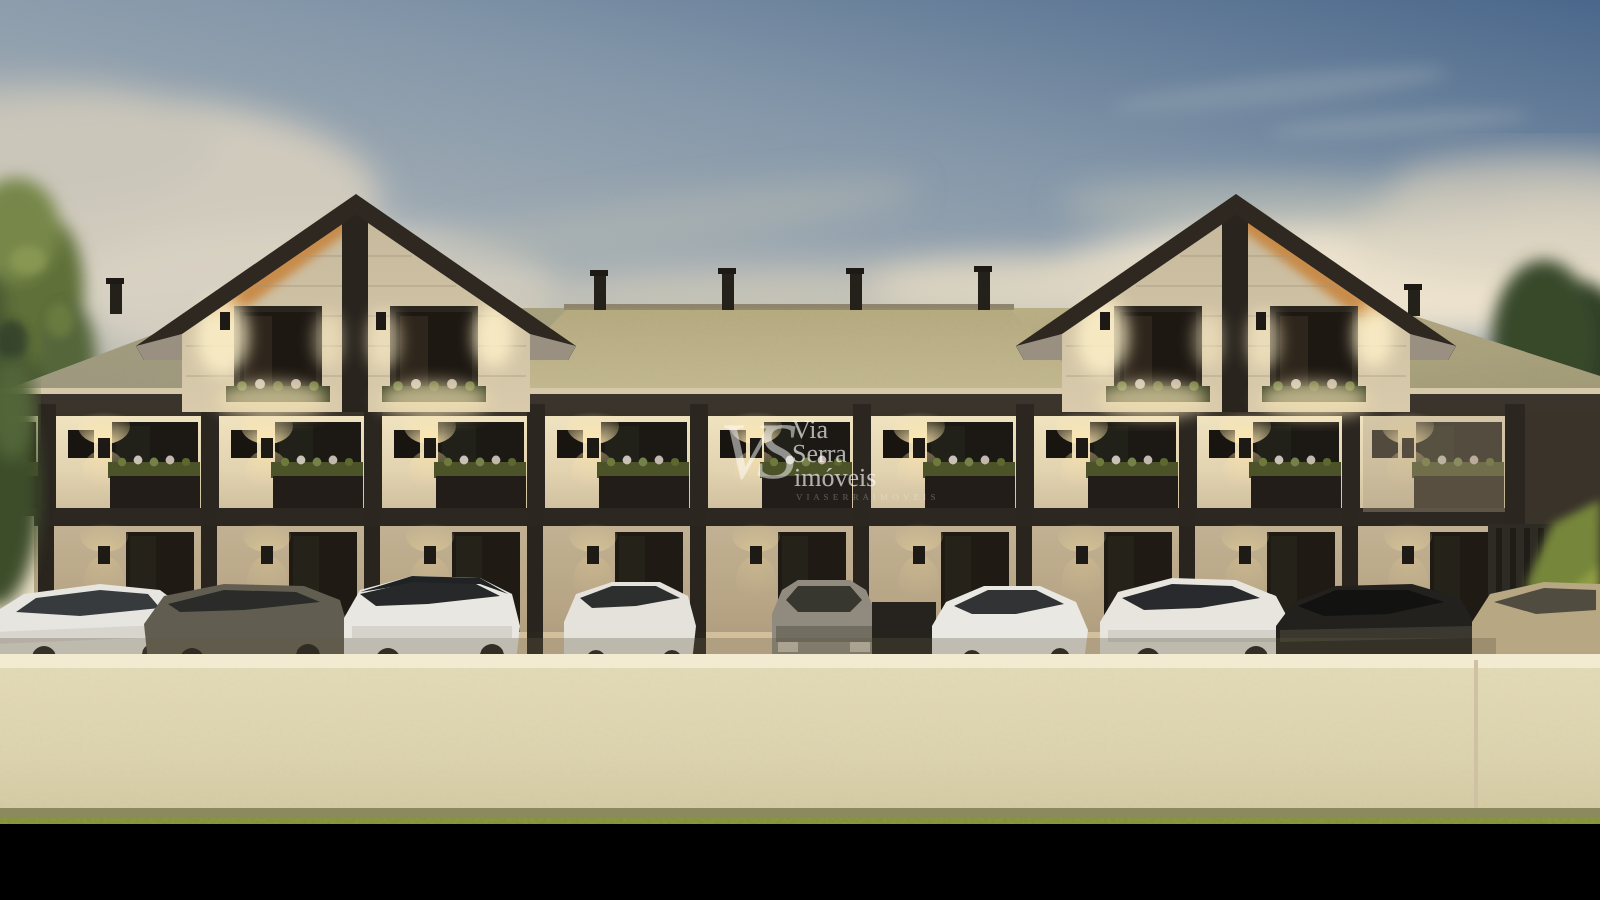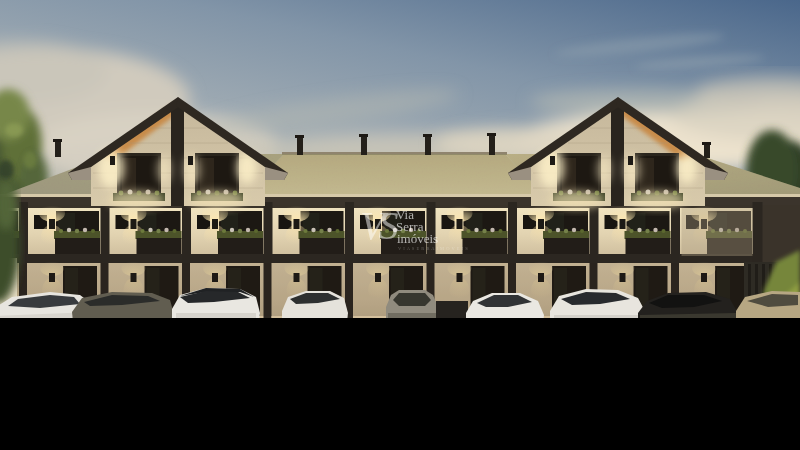--- a/index.html
+++ b/index.html
@@ -1,16 +1,16 @@
 <!DOCTYPE html>
 <html><head>
 <meta charset="utf-8">
 <style>
   html,body{margin:0;padding:0;background:#000;}
-  #stage{width:800px;height:318px;overflow:hidden;position:relative;font-family:"Liberation Sans",sans-serif;}
+  #stage{width:800px;height:412px;overflow:hidden;position:relative;font-family:"Liberation Sans",sans-serif;}
   svg{display:block;}
 </style>
 </head>
 <body>
 <div id="stage">
 <svg width="800" height="450" viewBox="0 0 800 450">
 <defs>
   <linearGradient id="skyg" x1="1" y1="0" x2="0.25" y2="1">
     <stop offset="0" stop-color="#4a678b"></stop>
     <stop offset="0.38" stop-color="#8295a8"></stop>

